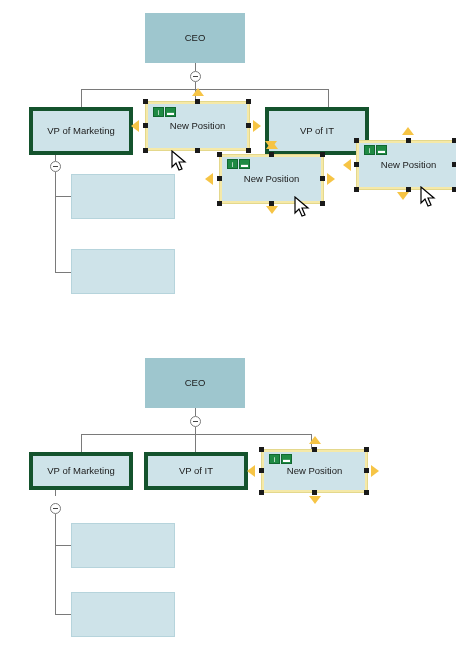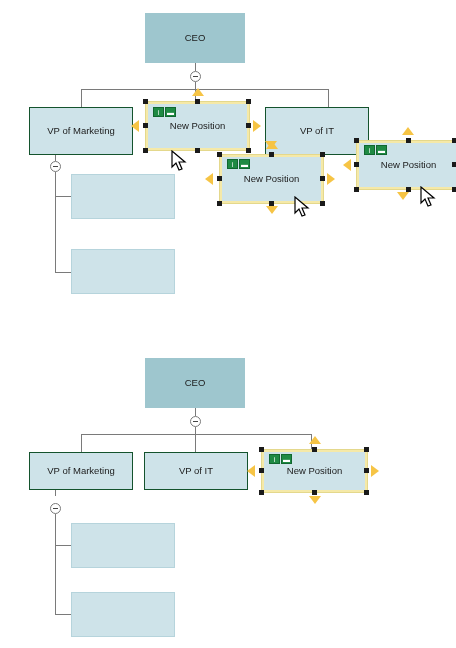--- a/index.html
+++ b/index.html
@@ -32,21 +32,21 @@
     color: #1b1b1b;
     text-align: center;
     line-height: 1.2;
   }
   .node-ceo {
     background: #9ec6ce;
     border: 1px solid #9ec6ce;
   }
   .node-plain {
     background: #cee3e9;
-    border: 1px solid #14532d;
+    border: 4px solid #14532d;
   }
   .node-empty {
     background: #cee3e9;
     border: 1px solid #b6d4dc;
   }
   
   .node-selected {
     background: #cee3e9;
     border: 2px solid #f5e9a8;
     box-shadow: 0 0 0 1px #e4d88c;

